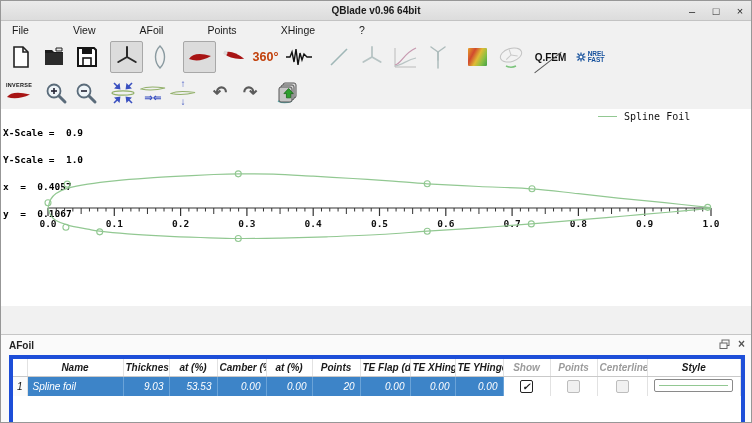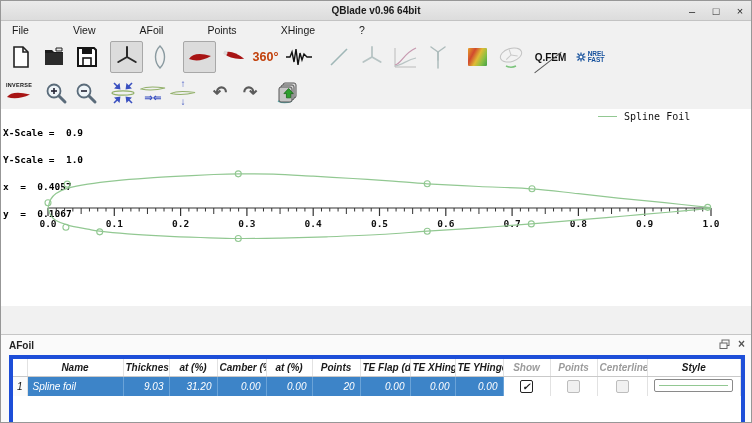--- a/index.html
+++ b/index.html
@@ -471,21 +471,21 @@
             <th class="muted">Points</th>
             <th class="muted">Centerline</th>
             <th>Style</th>
           </tr>
         </thead>
         <tbody>
           <tr>
             <td class="num">1</td>
             <td class="sel name">Spline foil</td>
             <td class="sel val">9.03</td>
-            <td class="sel val">31.20</td>
+            <td class="sel val">53.53</td>
             <td class="sel val">0.00</td>
             <td class="sel val">0.00</td>
             <td class="sel val">20</td>
             <td class="sel val">0.00</td>
             <td class="sel val">0.00</td>
             <td class="sel val">0.00</td>
             <td class="chk"><span class="checkbox on">✓</span></td>
             <td class="chk"><span class="checkbox off"></span></td>
             <td class="chk"><span class="checkbox off"></span></td>
             <td class="stylecell"><span class="style-box"><span class="style-line"></span></span></td>

